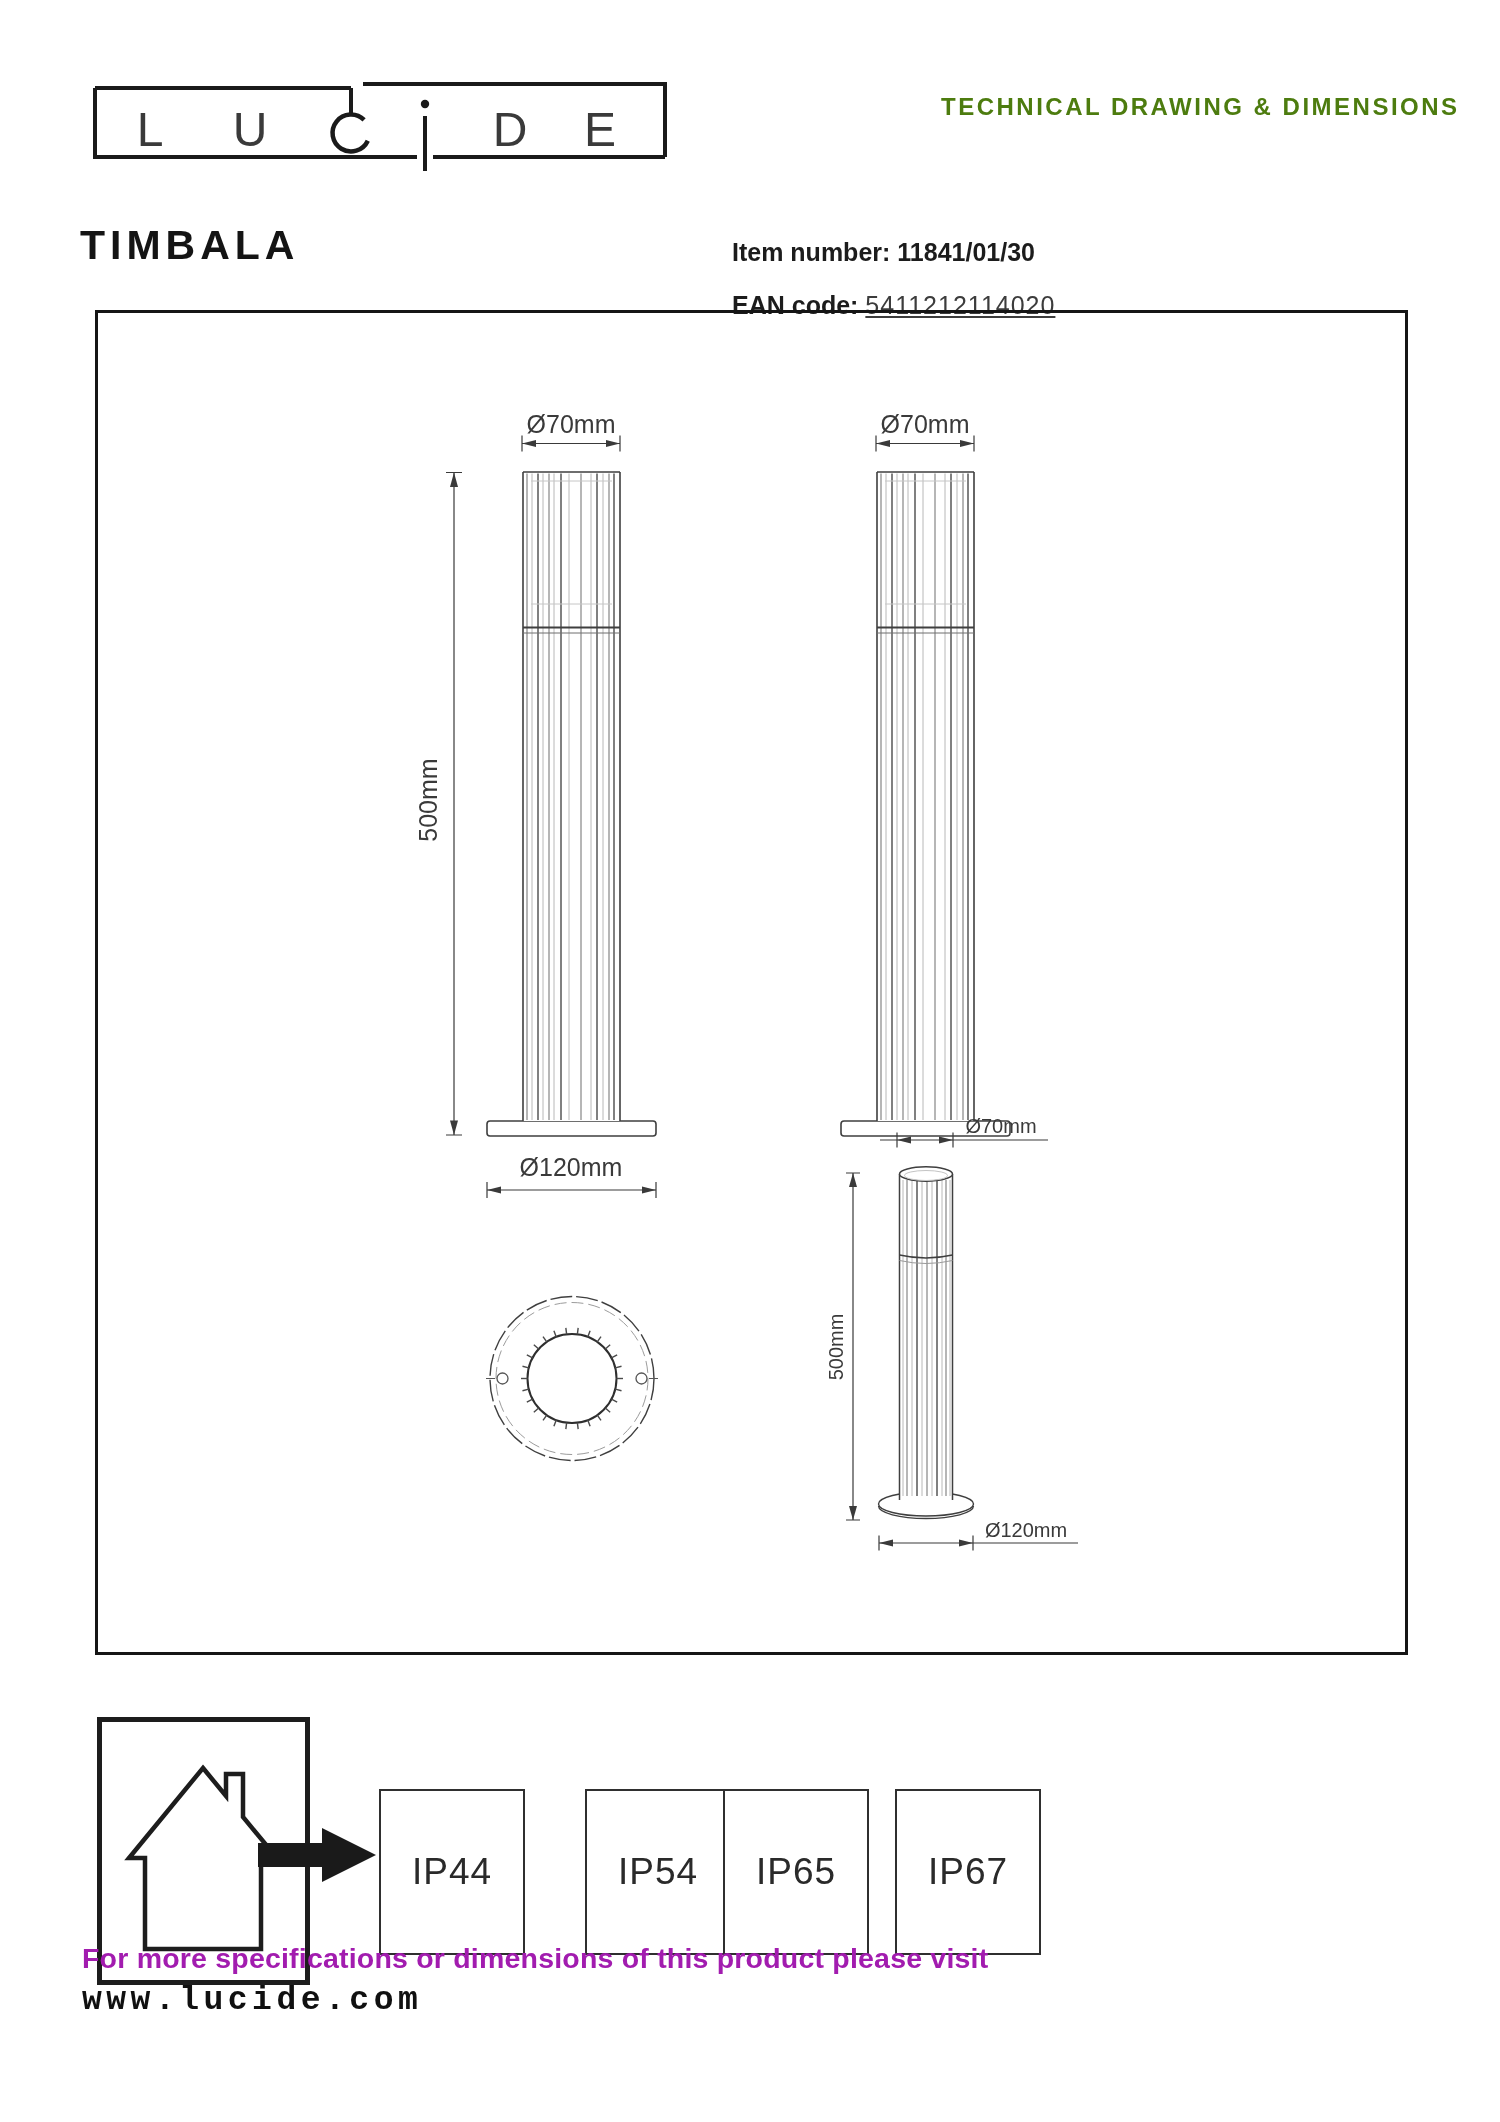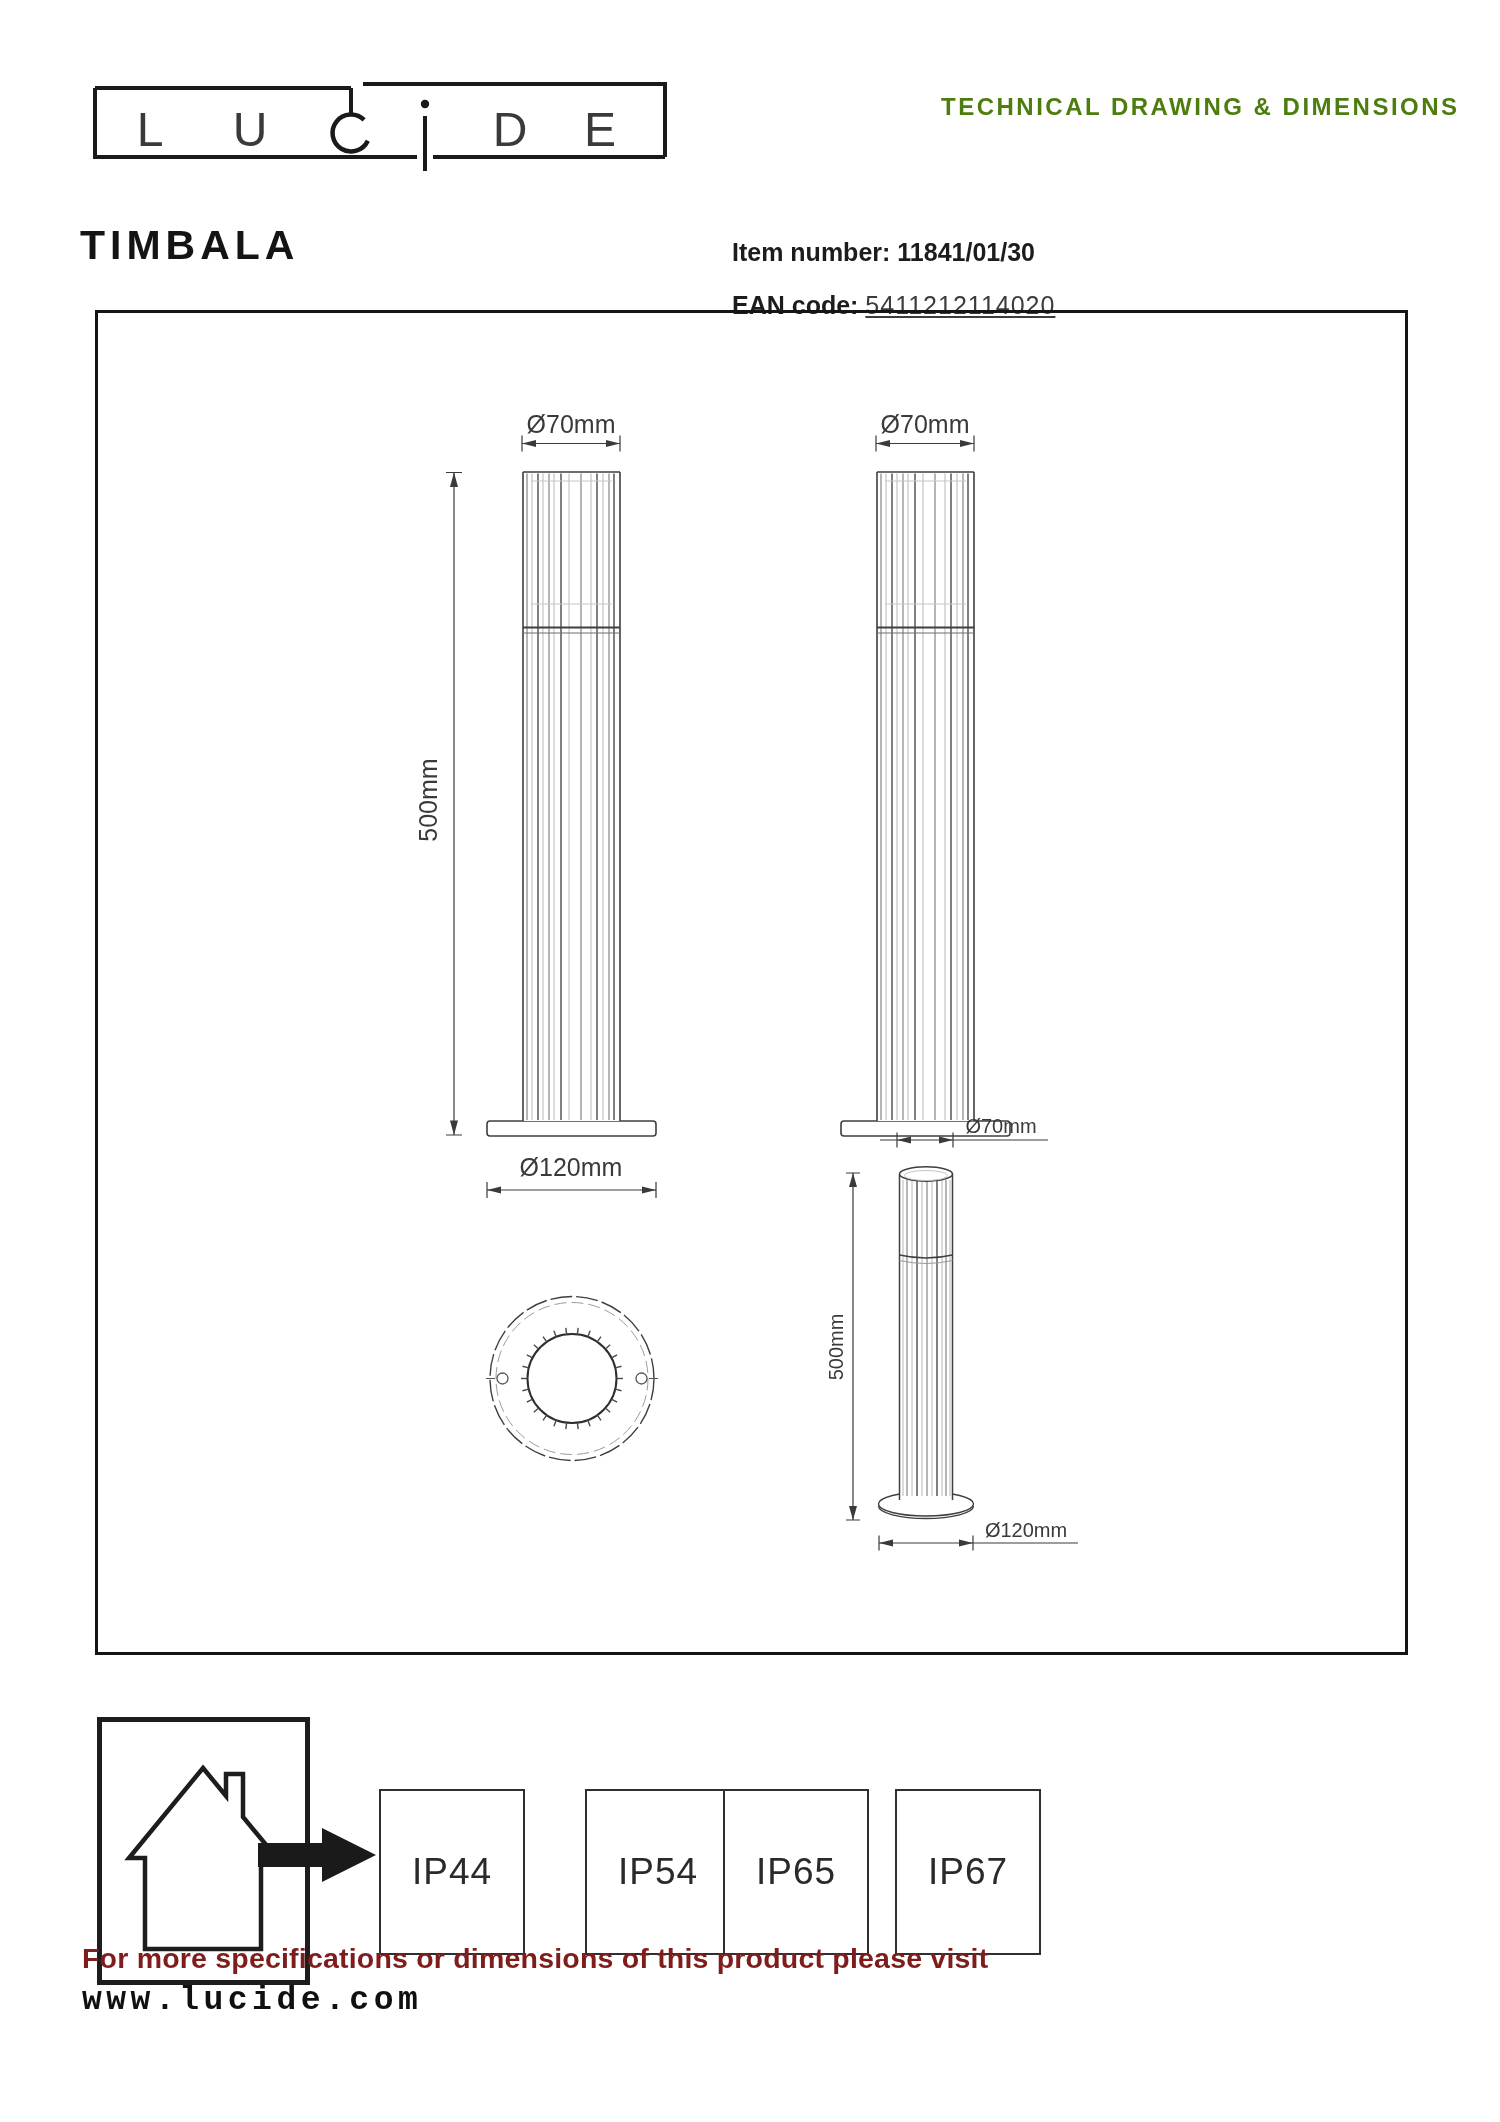--- a/index.html
+++ b/index.html
@@ -38,21 +38,21 @@
     font-size:37px;color:#2a2a2a;letter-spacing:1px;font-weight:400;
     background:#fff;box-sizing:border-box;
   }
   .ip-note{
     left:1105px;top:1740px;
     font-size:26px;line-height:33px;color:#333;font-weight:400;
     letter-spacing:0.3px;
   }
   .footer-message{
     left:82px;top:1942px;
-    font-size:28.5px;font-weight:bold;color:#7f1d1d;letter-spacing:0.2px;
+    font-size:28.5px;font-weight:bold;color:#a21caf;letter-spacing:0.2px;
     white-space:nowrap;
   }
   .footer-site{
     left:82px;top:1982px;
     font-size:33px;font-weight:bold;color:#101010;letter-spacing:4.5px;
     white-space:nowrap;
     font-family:Liberation Mono, monospace;
   }
 </style>
 </head>

